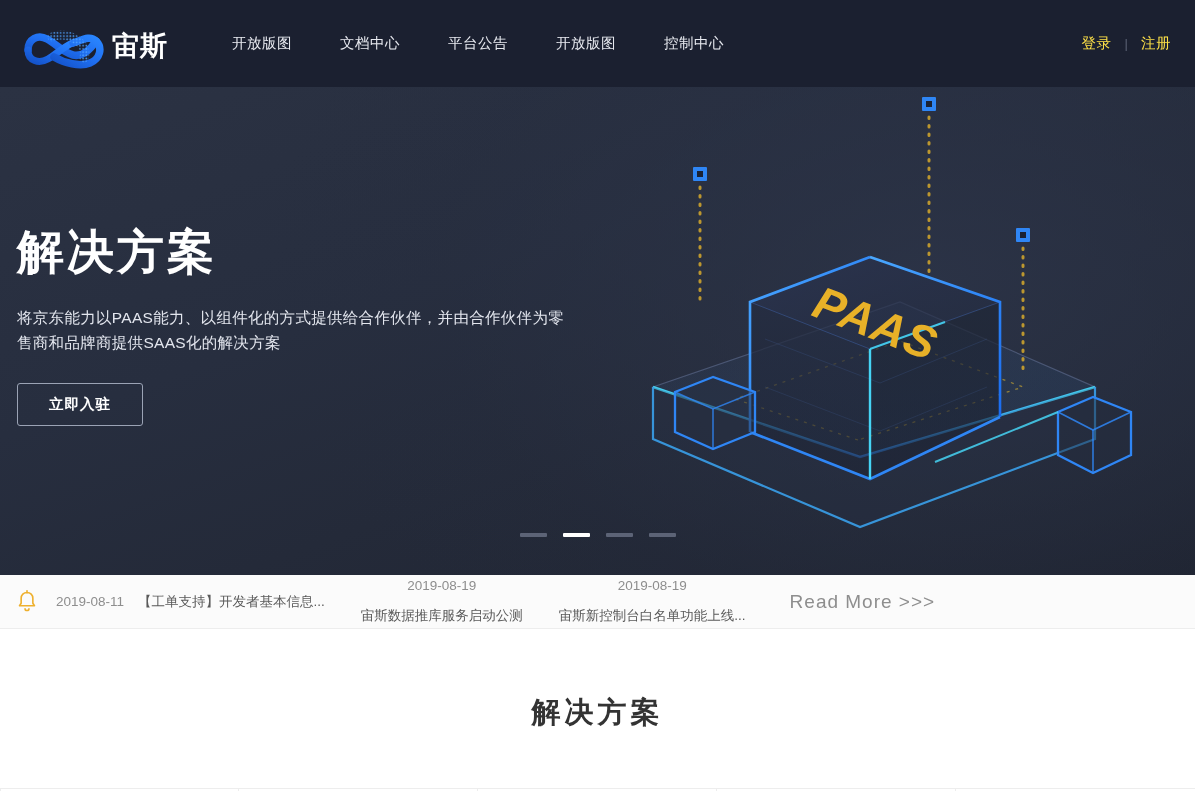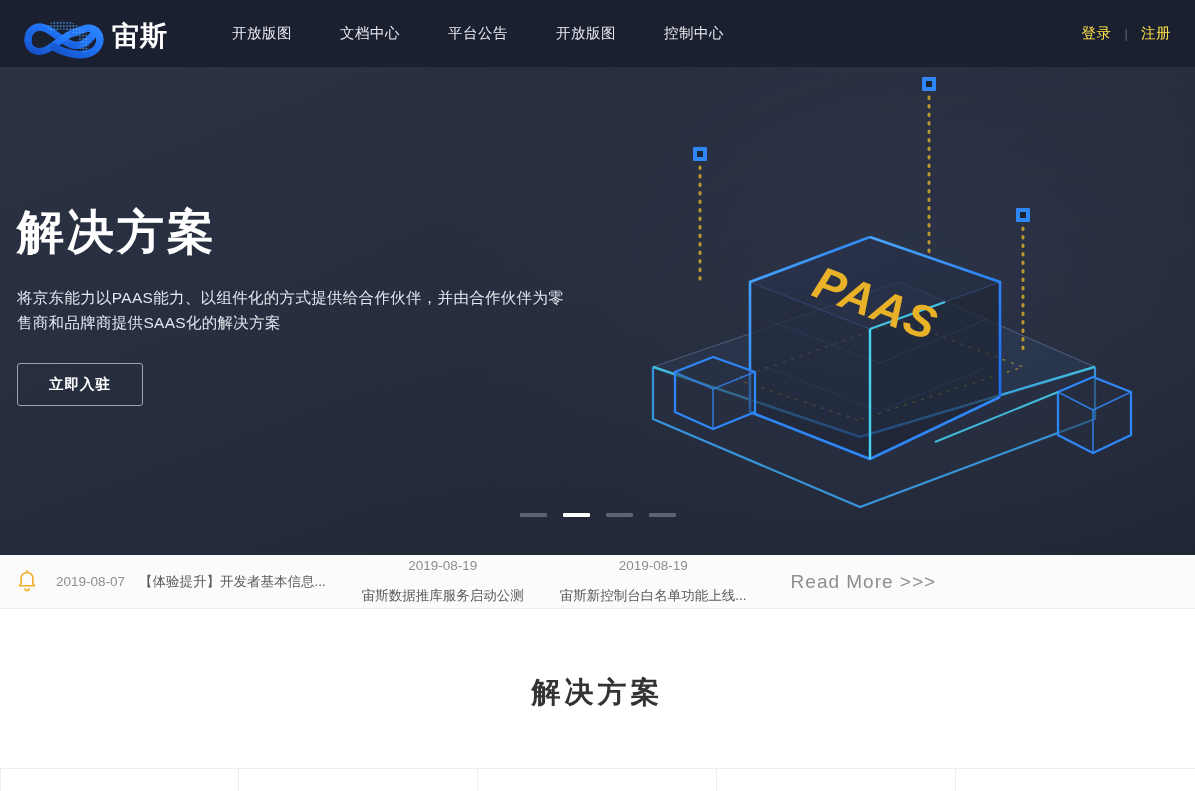--- a/index.html
+++ b/index.html
@@ -8,21 +8,21 @@
     width:1195px; height:791px;
     background:#ffffff;
     font-family:"Liberation Sans","DejaVu Sans",sans-serif;
     overflow:hidden;
   }
   .page { position:relative; width:1195px; height:791px; }
 
   
   .navbar {
     position:relative;
-    height:67px;
+    height:87px;
     background:#1b2030;
     display:flex;
     align-items:center;
     padding:0 20px 0 18px;
   }
   .brand { display:flex; align-items:center; gap:10px; margin-right:40px; }
   .brand-logo { width:150px; height:50px; display:block; }
   .nav-links { display:flex; align-items:center; }
   .nav-link {
     color:#e8eaf0;
@@ -328,22 +328,22 @@
   </div>
 
   <div class="news-bar">
     <svg class="bell-icon" viewBox="0 0 24 24">
       <path d="M12 3.2c-3.1 0-5.4 2.4-5.4 5.4v4.6l-1.5 2.3h13.8l-1.5-2.3V8.6c0-3-2.3-5.4-5.4-5.4z" fill="none" stroke="#eeb02e" stroke-width="1.5" stroke-linejoin="round"></path>
       <path d="M10.2 18.2c0 1 .8 1.7 1.8 1.7s1.8-.7 1.8-1.7" fill="none" stroke="#eeb02e" stroke-width="1.5" stroke-linecap="round"></path>
       <line x1="12" y1="1.6" x2="12" y2="3.2" stroke="#eeb02e" stroke-width="1.5" stroke-linecap="round"></line>
     </svg>
 
     <div class="news-item">
-      <span class="news-date">2019-08-07</span>
-      <span class="news-title">【体验提升】开发者基本信息...</span>
+      <span class="news-date">2019-08-11</span>
+      <span class="news-title">【工单支持】开发者基本信息...</span>
     </div>
     <div class="news-item">
       <span class="news-date">2019-08-19</span>
       <span class="news-title">宙斯数据推库服务启动公测</span>
     </div>
     <div class="news-item">
       <span class="news-date">2019-08-19</span>
       <span class="news-title">宙斯新控制台白名单功能上线...</span>
     </div>
     <a class="news-more">Read More &gt;&gt;&gt;</a>

